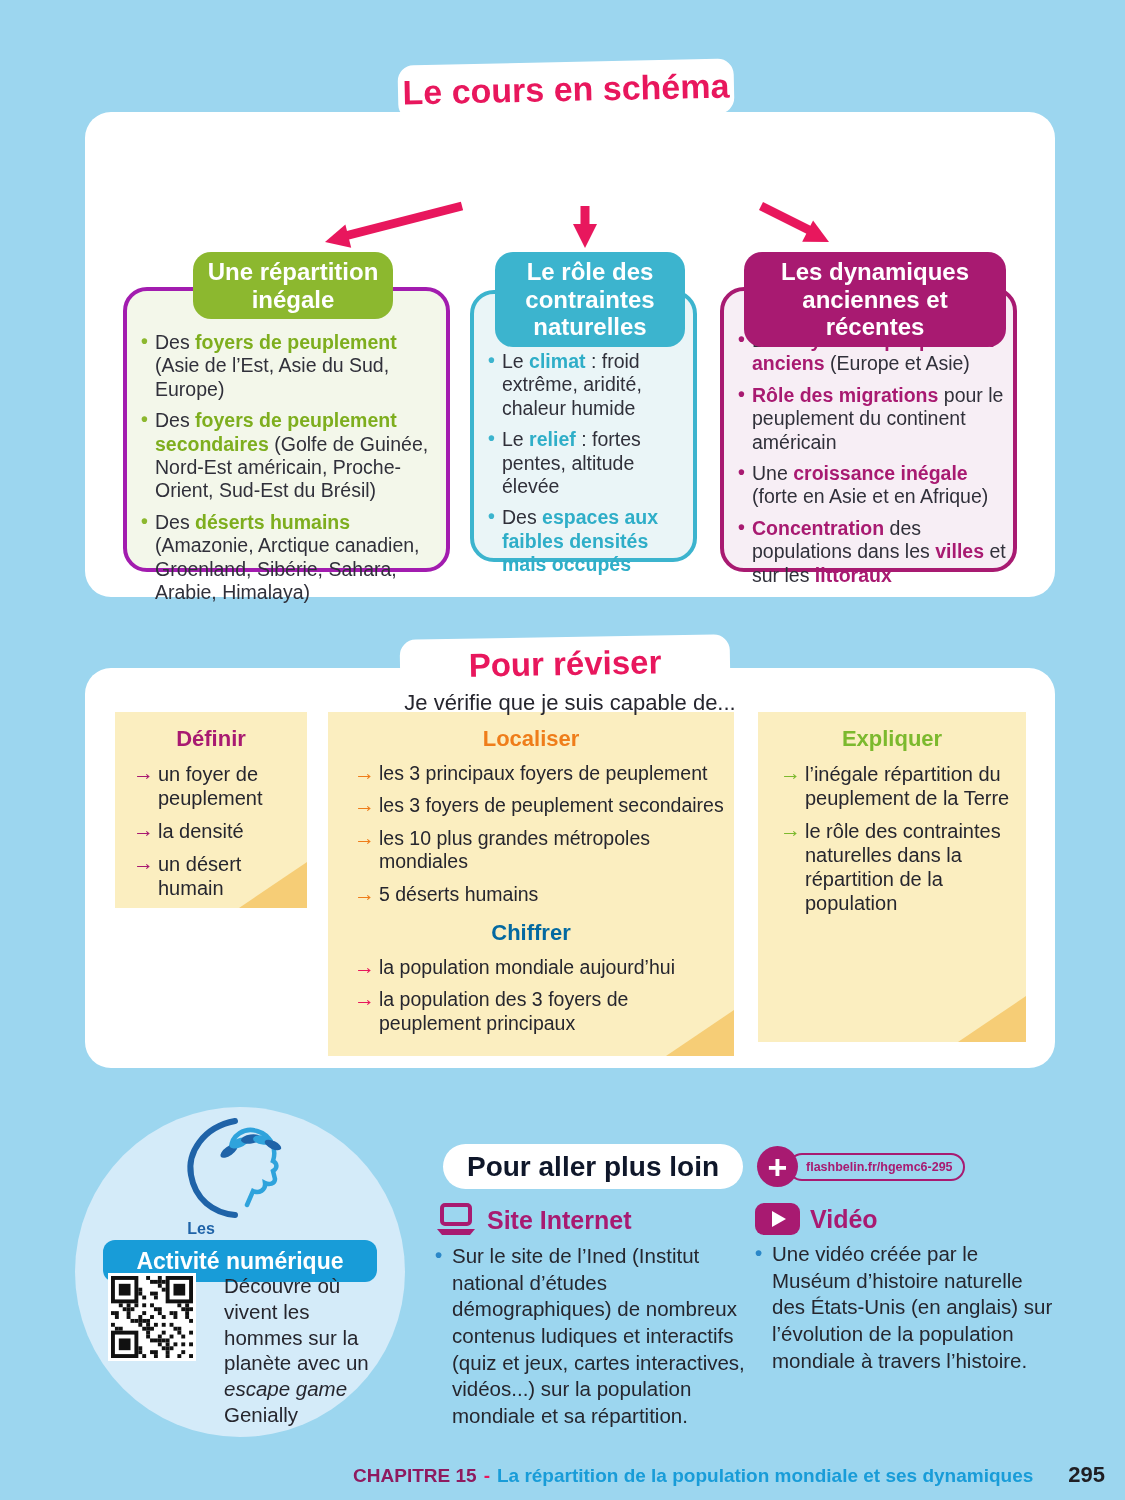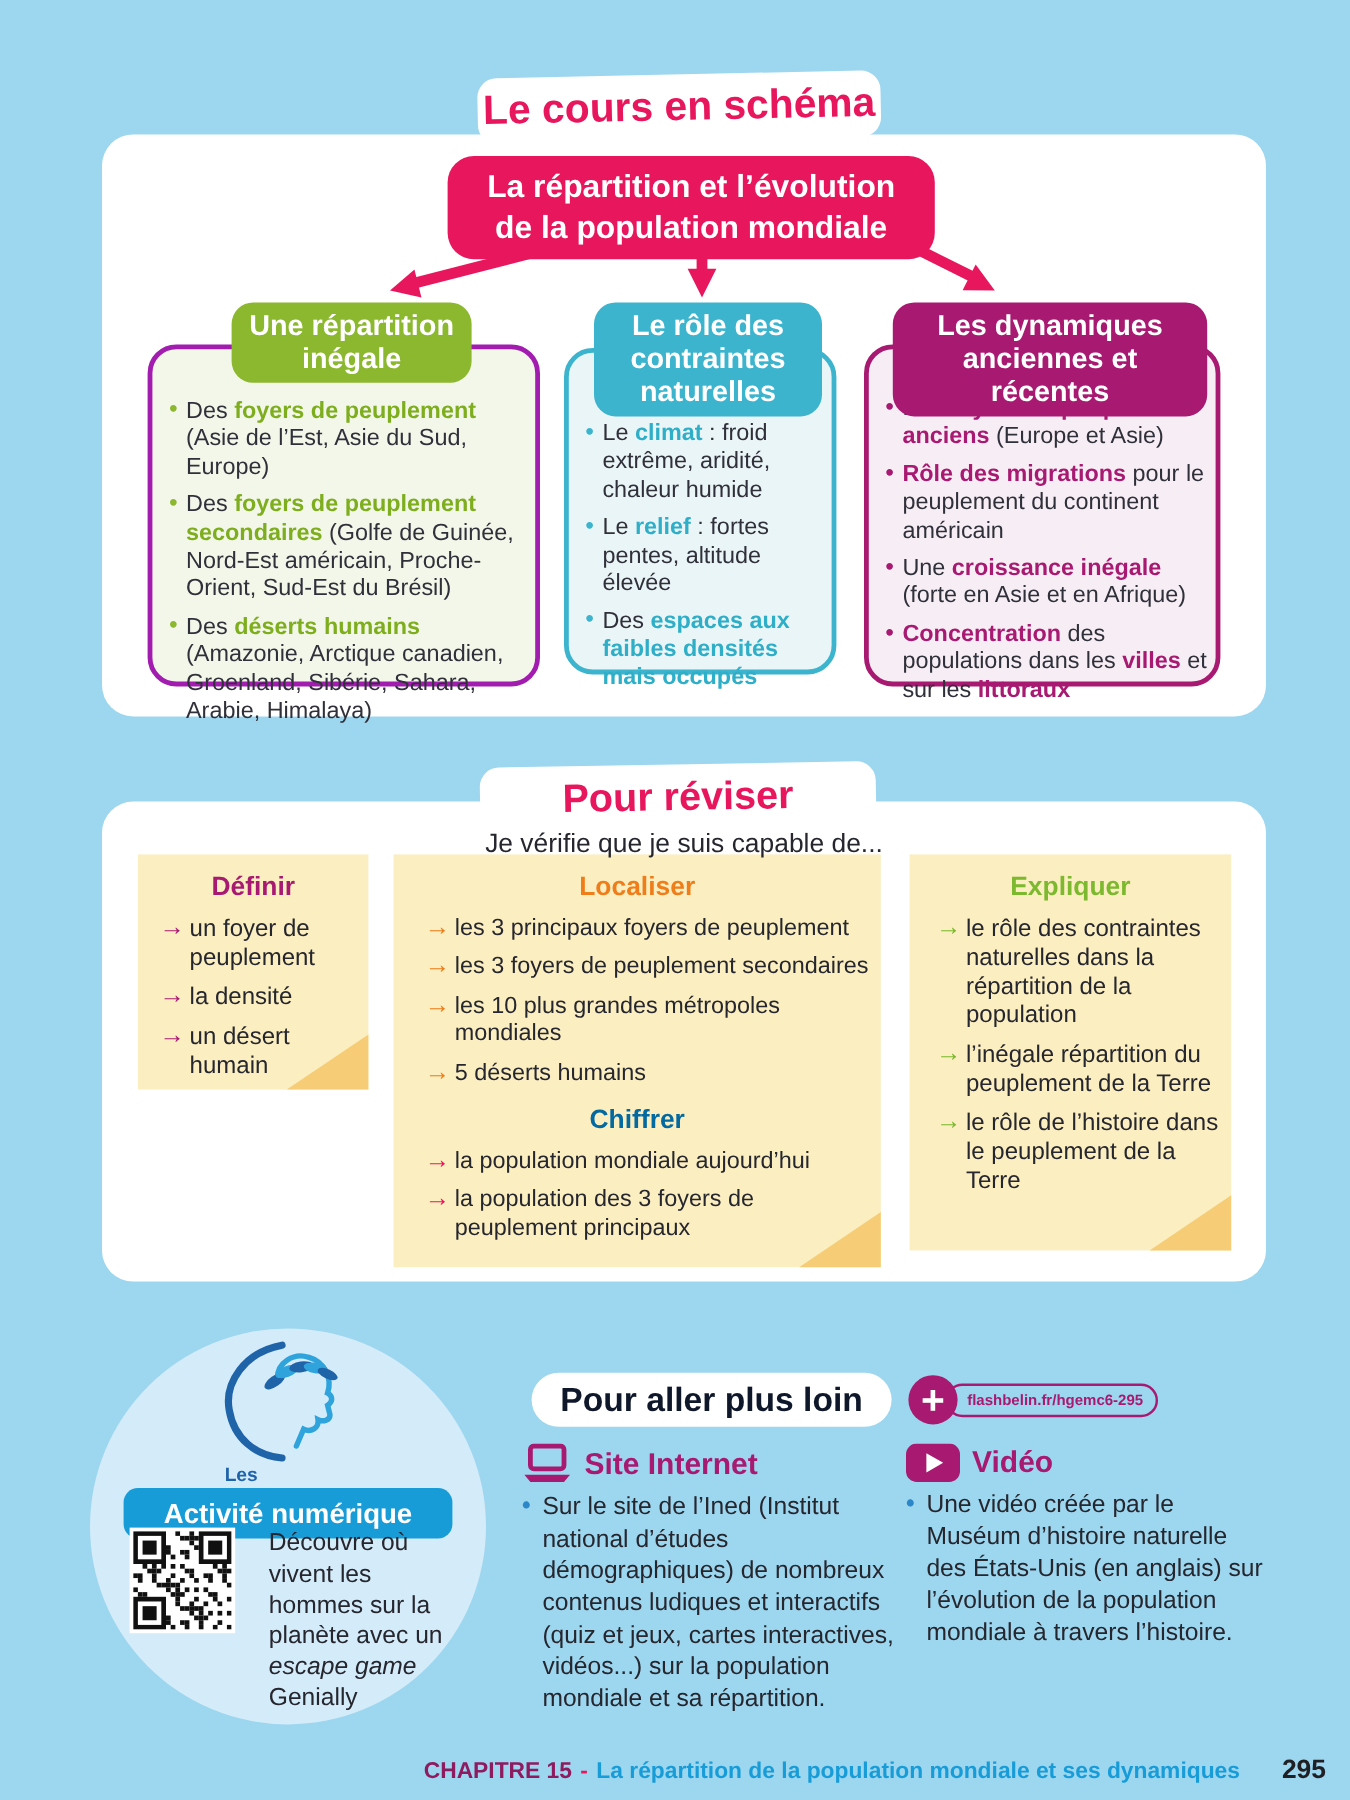--- a/index.html
+++ b/index.html
@@ -115,24 +115,20 @@
     <g fill="#E8175D">
       <line x1="500" y1="94" x2="500" y2="118" stroke="#E8175D" stroke-width="9"></line>
       <polygon points="0,0 -24,-12 -24,12" transform="translate(500,136) rotate(90)"></polygon>
     </g>
     <g fill="#E8175D">
       <line x1="676" y1="94" x2="726" y2="119" stroke="#E8175D" stroke-width="9"></line>
       <polygon points="0,0 -24,-12 -24,12" transform="translate(744,130) rotate(27)"></polygon>
     </g>
   </svg>
 
-  <div class="root-node">
-    <div>La répartition et l’évolution</div>
-    <div>de la population mondiale</div>
-  </div>
 
   <div class="col-header hdr-green">Une répartition inégale</div>
   <div class="col-body body-green col-g">
     <ul class="box-list">
       <li><span class="seg ">Des </span><span class="seg g">foyers de peuplement</span><span class="seg "> (Asie de l’Est, Asie du Sud, Europe)</span></li>
       <li><span class="seg ">Des </span><span class="seg g">foyers de peuplement secondaires</span><span class="seg "> (Golfe de Guinée, Nord-Est américain, Proche-Orient, Sud-Est du Brésil)</span></li>
       <li><span class="seg ">Des </span><span class="seg g">déserts humains</span><span class="seg "> (Amazonie, Arctique canadien, Groenland, Sibérie, Sahara, Arabie, Himalaya)</span></li>
     </ul>
   </div>
 
@@ -181,23 +177,22 @@
     <h3 class="note-title t-p">Chiffrer</h3>
     <ul class="note-list ar-p">
       <li>la population mondiale aujourd’hui</li>
       <li>la population des 3 foyers de peuplement principaux</li>
     </ul>
   </div>
 
   <div class="note note-expliquer">
     <h3 class="note-title t-g">Expliquer</h3>
     <ul class="note-list ar-g">
+      <li>l’inégale répartition du peuplement de la Terre</li>
       <li>le rôle des contraintes naturelles dans la répartition de la population</li>
-      <li>l’inégale répartition du peuplement de la Terre</li>
-      <li>le rôle de l’histoire dans le peuplement de la Terre</li>
     </ul>
   </div>
 
   <div class="activity-circle">
     <div class="logo-wrap">
       <svg width="150" height="108" viewBox="0 0 150 108">
         <path d="M70 6 C38 12 22 38 26 60 C30 84 48 98 70 100" fill="none" stroke="#1F63A8" stroke-width="6" stroke-linecap="round"></path>
         <path d="M66 34 C66 20 80 12 92 16 C106 20 112 34 108 46 C112 48 113 53 108 56 L110 64 C110 69 104 70 100 68 C101 75 94 79 88 76 L82 90" fill="none" stroke="#2FA3DC" stroke-width="4.5" stroke-linecap="round"></path>
         <g>
           <ellipse cx="64" cy="36" rx="10" ry="4.5" fill="#1F63A8" transform="rotate(-35 64 36)"></ellipse>

